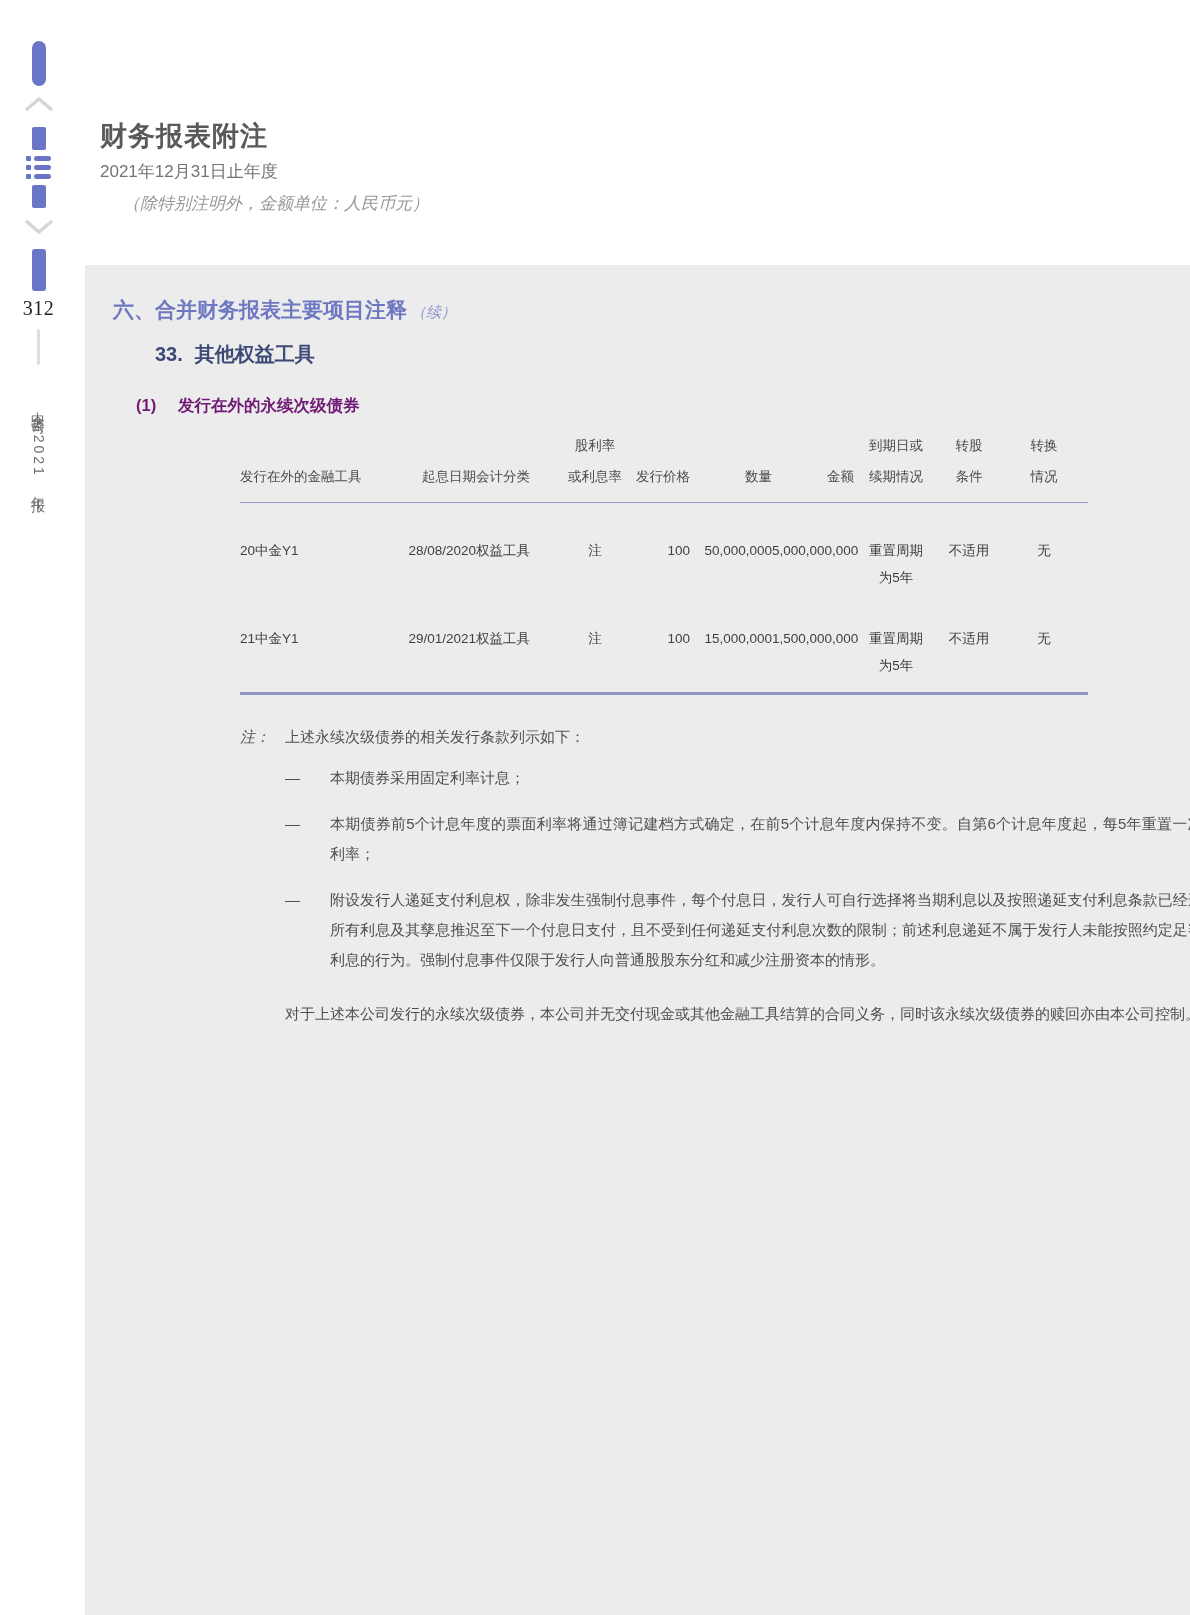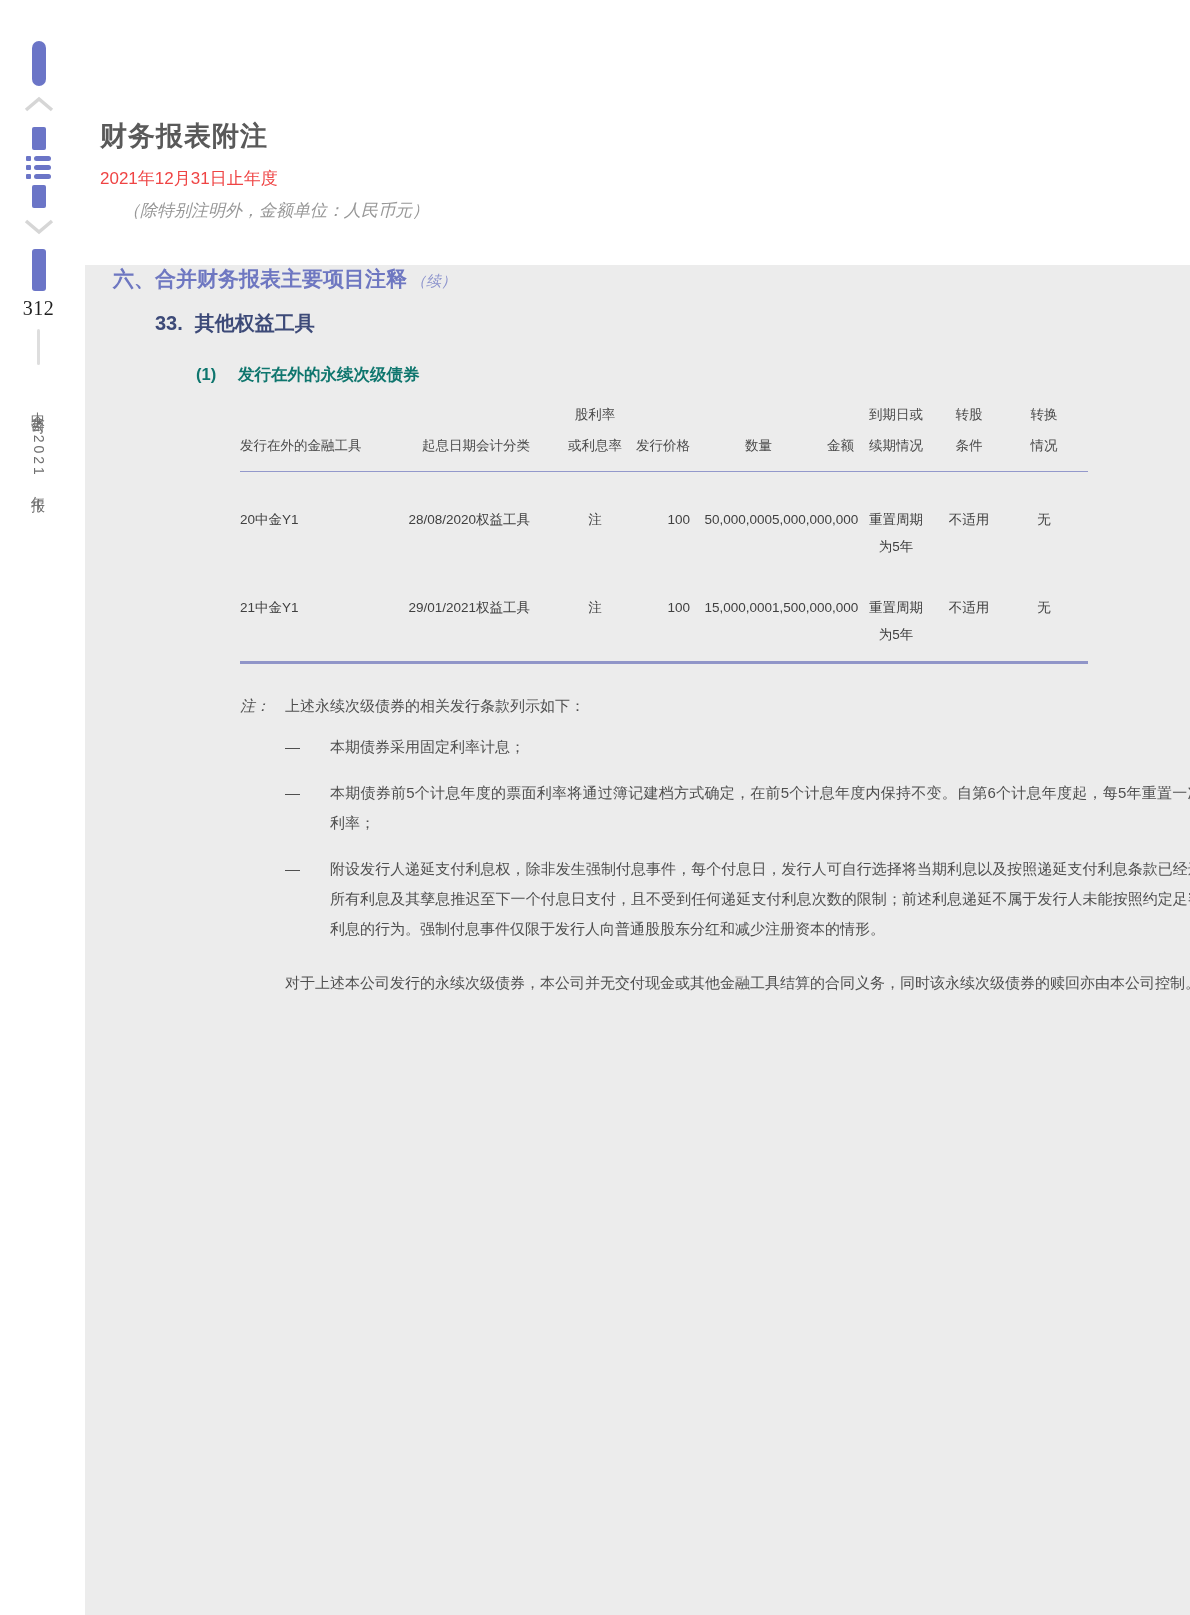--- a/index.html
+++ b/index.html
@@ -38,33 +38,33 @@
     writing-mode: vertical-rl; text-orientation: mixed;
     font-size: 14px; color: #6e6e6e; letter-spacing: 3px;
   }
 
   
   .page-header { position: absolute; left: 100px; top: 118px; z-index: 2; }
   .page-header .title {
     font-family: "Liberation Serif", "DejaVu Serif", serif;
     font-size: 27px; font-weight: bold; color: #595959; letter-spacing: 1px;
   }
-  .page-header .subtitle { margin-top: 13px; font-size: 17px; color: #ef4444; }
+  .page-header .subtitle { margin-top: 6px; font-size: 17px; color: #737373; }
   .page-header .unit-note { margin-top: 9px; font-size: 17px; font-style: italic; color: #979797; margin-left: 23px; }
 
   
   .content-sheet {
     position: absolute; left: 85px; top: 265px; right: 0; bottom: 0;
-    background: #ececec; z-index: 1; padding-top: 0;
+    background: #ececec; z-index: 1; padding-top: 31px;
   }
   .h1-line { margin-left: 28px; font-size: 21px; font-weight: bold; color: #6e77c1; }
   .h1-line .cont { font-size: 15px; font-weight: normal; font-style: italic; color: #8d94cd; margin-left: 4px; }
   .h2-line { margin: 17px 0 0 70px; font-size: 20px; font-weight: bold; color: #3d4a78; }
   .h2-line .h2-num { margin-right: 12px; }
-  .h3-line { margin: 27px 0 0 111px; font-size: 16.5px; font-weight: bold; color: #0f766e; }
+  .h3-line { margin: 27px 0 0 51px; font-size: 16.5px; font-weight: bold; color: #701a75; }
   .h3-line .h3-num { display: inline-block; width: 42px; }
 
   
   table.bond-table {
     margin: 14px 0 0 155px; width: 848px;
     border-collapse: collapse; table-layout: fixed;
     border-bottom: 3px solid #9095c8;
   }
   .bond-table th {
     vertical-align: bottom; font-weight: normal;

